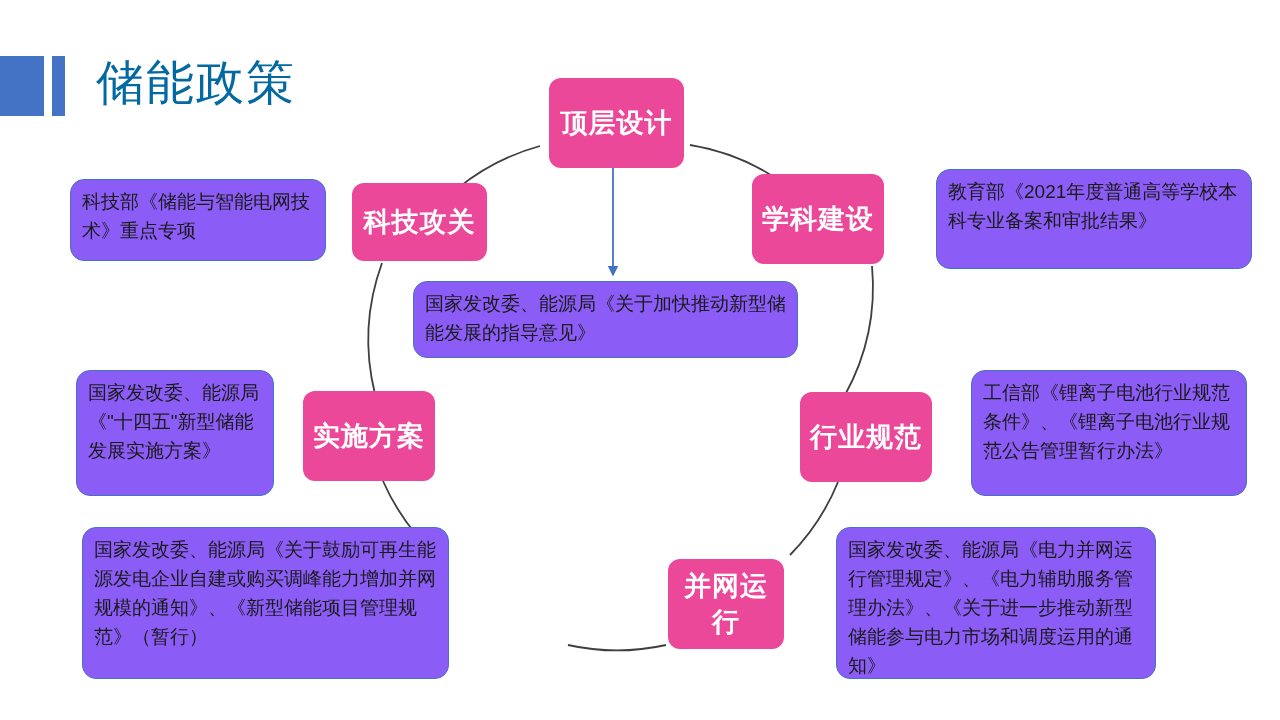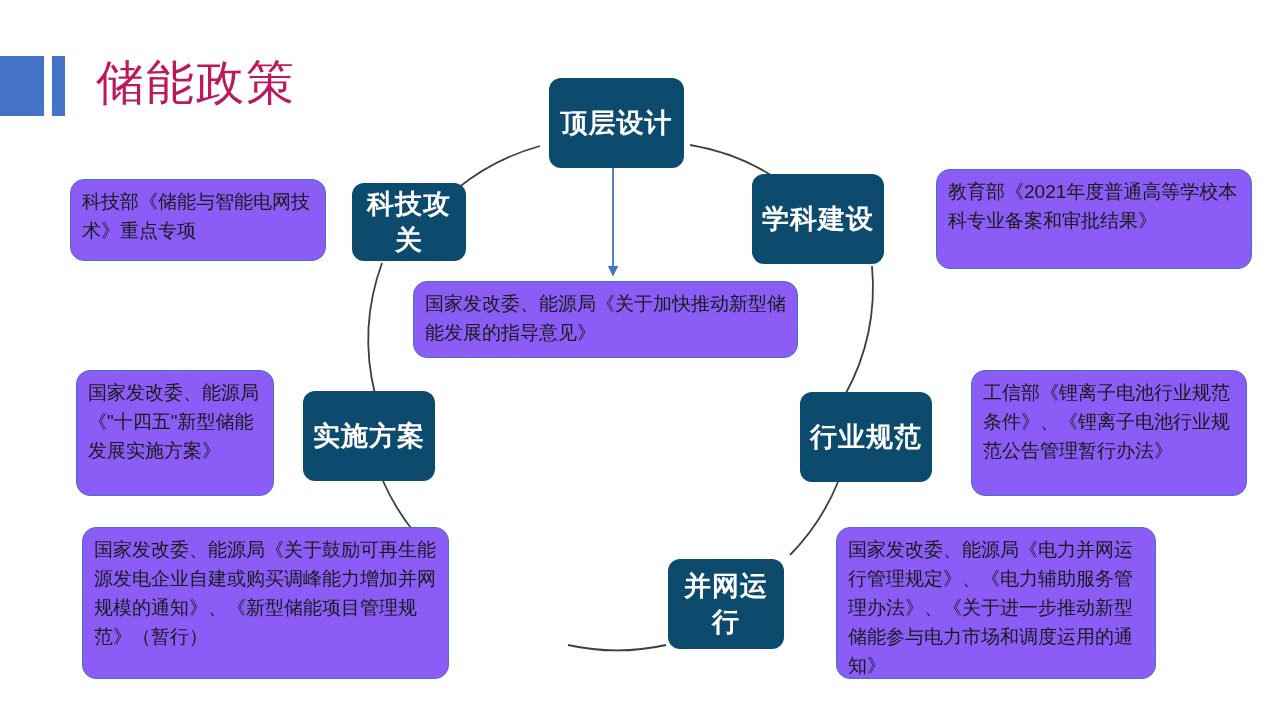--- a/index.html
+++ b/index.html
@@ -10,31 +10,31 @@
     overflow:hidden;position:relative;
   }
   #stage{position:absolute;left:0;top:0;width:1280px;height:720px;}
 
   
   .title-deco{position:absolute;}
   .deco-a{left:0px;top:56px;width:44px;height:60px;background:#4472C4;}
   .deco-b{left:52px;top:56px;width:13px;height:60px;background:#4472C4;}
   .page-title{
     position:absolute;left:96px;top:52px;
-    font-size:48px;line-height:62px;color:#be185d;
+    font-size:48px;line-height:62px;color:#0369a1;
     letter-spacing:2px;white-space:nowrap;
   }
 
   
   svg#links{position:absolute;left:0;top:0;width:1280px;height:720px;}
 
   
   .node{
     position:absolute;
-    background:#0c4a6e;
+    background:#ec4899;
     color:#ffffff;
     border-radius:12px;
     display:flex;align-items:center;justify-content:center;
     text-align:center;
     font-size:27px;line-height:36px;
     font-weight:bold;
     letter-spacing:1px;
     padding:4px 6px;
     box-sizing:border-box;
   }
@@ -104,21 +104,21 @@
 
   <div class="node" style="left:668px;top:559px;width:116px;height:90px;">
     <span>并网运行</span>
   </div>
 
 
   <div class="node" style="left:303px;top:391px;width:132px;height:90px;">
     <span>实施方案</span>
   </div>
 
-  <div class="node" style="left:352px;top:183px;width:114px;height:78px;">
+  <div class="node" style="left:352px;top:183px;width:135px;height:78px;">
     <span>科技攻关</span>
   </div>
 
   <div class="note" style="left:413px;top:281px;width:385px;height:77px;">
     <span>国家发改委、能源局《关于加快推动新型储能发展的指导意见》</span>
   </div>
 
   <div class="note" style="left:70px;top:179px;width:256px;height:82px;">
     <span>科技部《储能与智能电网技术》重点专项</span>
   </div>

